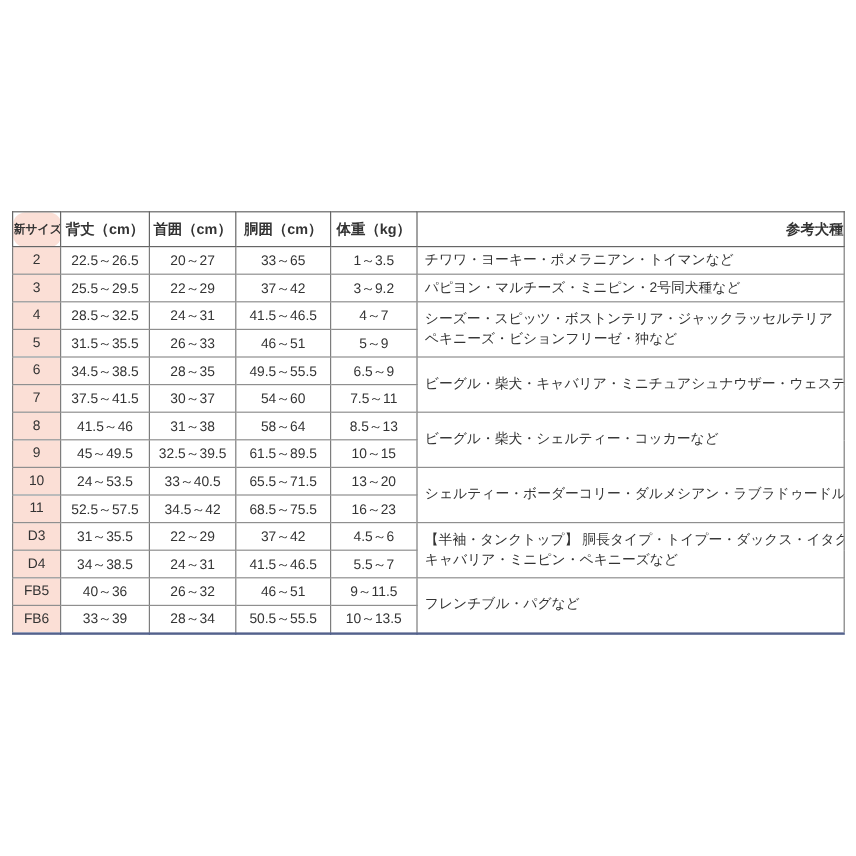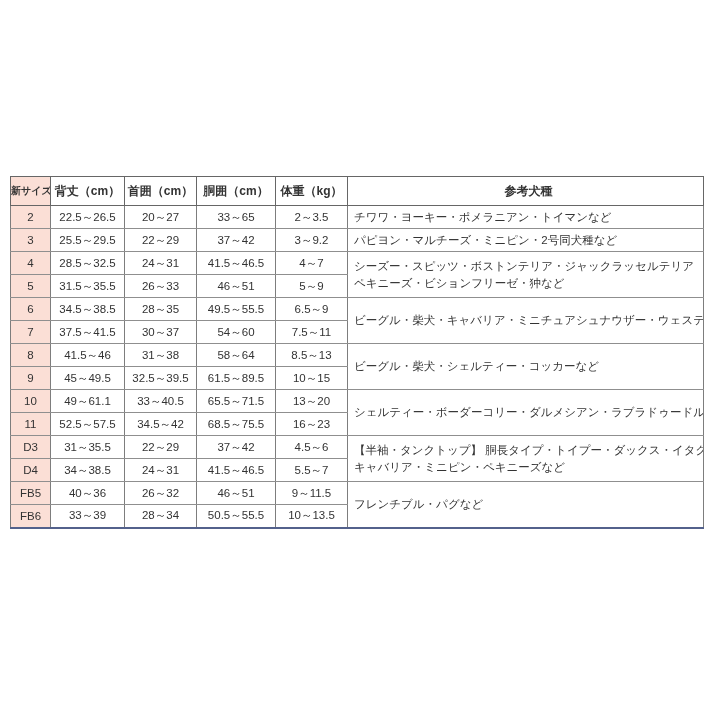--- a/index.html
+++ b/index.html
@@ -39,23 +39,24 @@
     text-align:center;
     vertical-align:middle;
     overflow:hidden;
     white-space:nowrap;
   }
   th{
     border-color:#666;
     font-weight:bold;
     font-size:12px;
     height:28px;
+    border-radius:10px;
   }
   th.size-head{font-size:10px;}
-  th.breed-head{text-align:center;padding-left:6px;margin-top:14px;}
+  th.breed-head{text-align:right;padding-left:6px;margin-top:14px;}
   tr.data-row{height:23px;}
   td.size-cell{background:var(--pink);font-size:11.5px;}
   th.size-head{background:var(--pink);}
   td.breed-cell{
     text-align:left;
     padding-left:6px;
     padding-right:19px;
     font-size:11.5px;
   }
   td.breed-cell .line{line-height:17px;}
@@ -83,21 +84,21 @@
         <th>体重（kg）</th>
         <th class="breed-head">参考犬種</th>
       </tr>
     </thead>
     <tbody>
       <tr class="data-row">
         <td class="size-cell">2</td>
         <td>22.5～26.5</td>
         <td>20～27</td>
         <td>33～65</td>
-        <td>2～3.5</td>
+        <td>1～3.5</td>
         <td class="breed-cell">
             <div class="line">チワワ・ヨーキー・ポメラニアン・トイマンなど</div>
           </td>
       </tr>
       <tr class="data-row">
         <td class="size-cell">3</td>
         <td>25.5～29.5</td>
         <td>22～29</td>
         <td>37～42</td>
         <td>3～9.2</td>
@@ -152,21 +153,21 @@
       </tr>
       <tr class="data-row">
         <td class="size-cell">9</td>
         <td>45～49.5</td>
         <td>32.5～39.5</td>
         <td>61.5～89.5</td>
         <td>10～15</td>
       </tr>
       <tr class="data-row">
         <td class="size-cell">10</td>
-        <td>49～61.1</td>
+        <td>24～53.5</td>
         <td>33～40.5</td>
         <td>65.5～71.5</td>
         <td>13～20</td>
         <td class="breed-cell" rowspan="2">
             <div class="line">シェルティー・ボーダーコリー・ダルメシアン・ラブラドゥードルなど</div>
           </td>
       </tr>
       <tr class="data-row">
         <td class="size-cell">11</td>
         <td>52.5～57.5</td>

